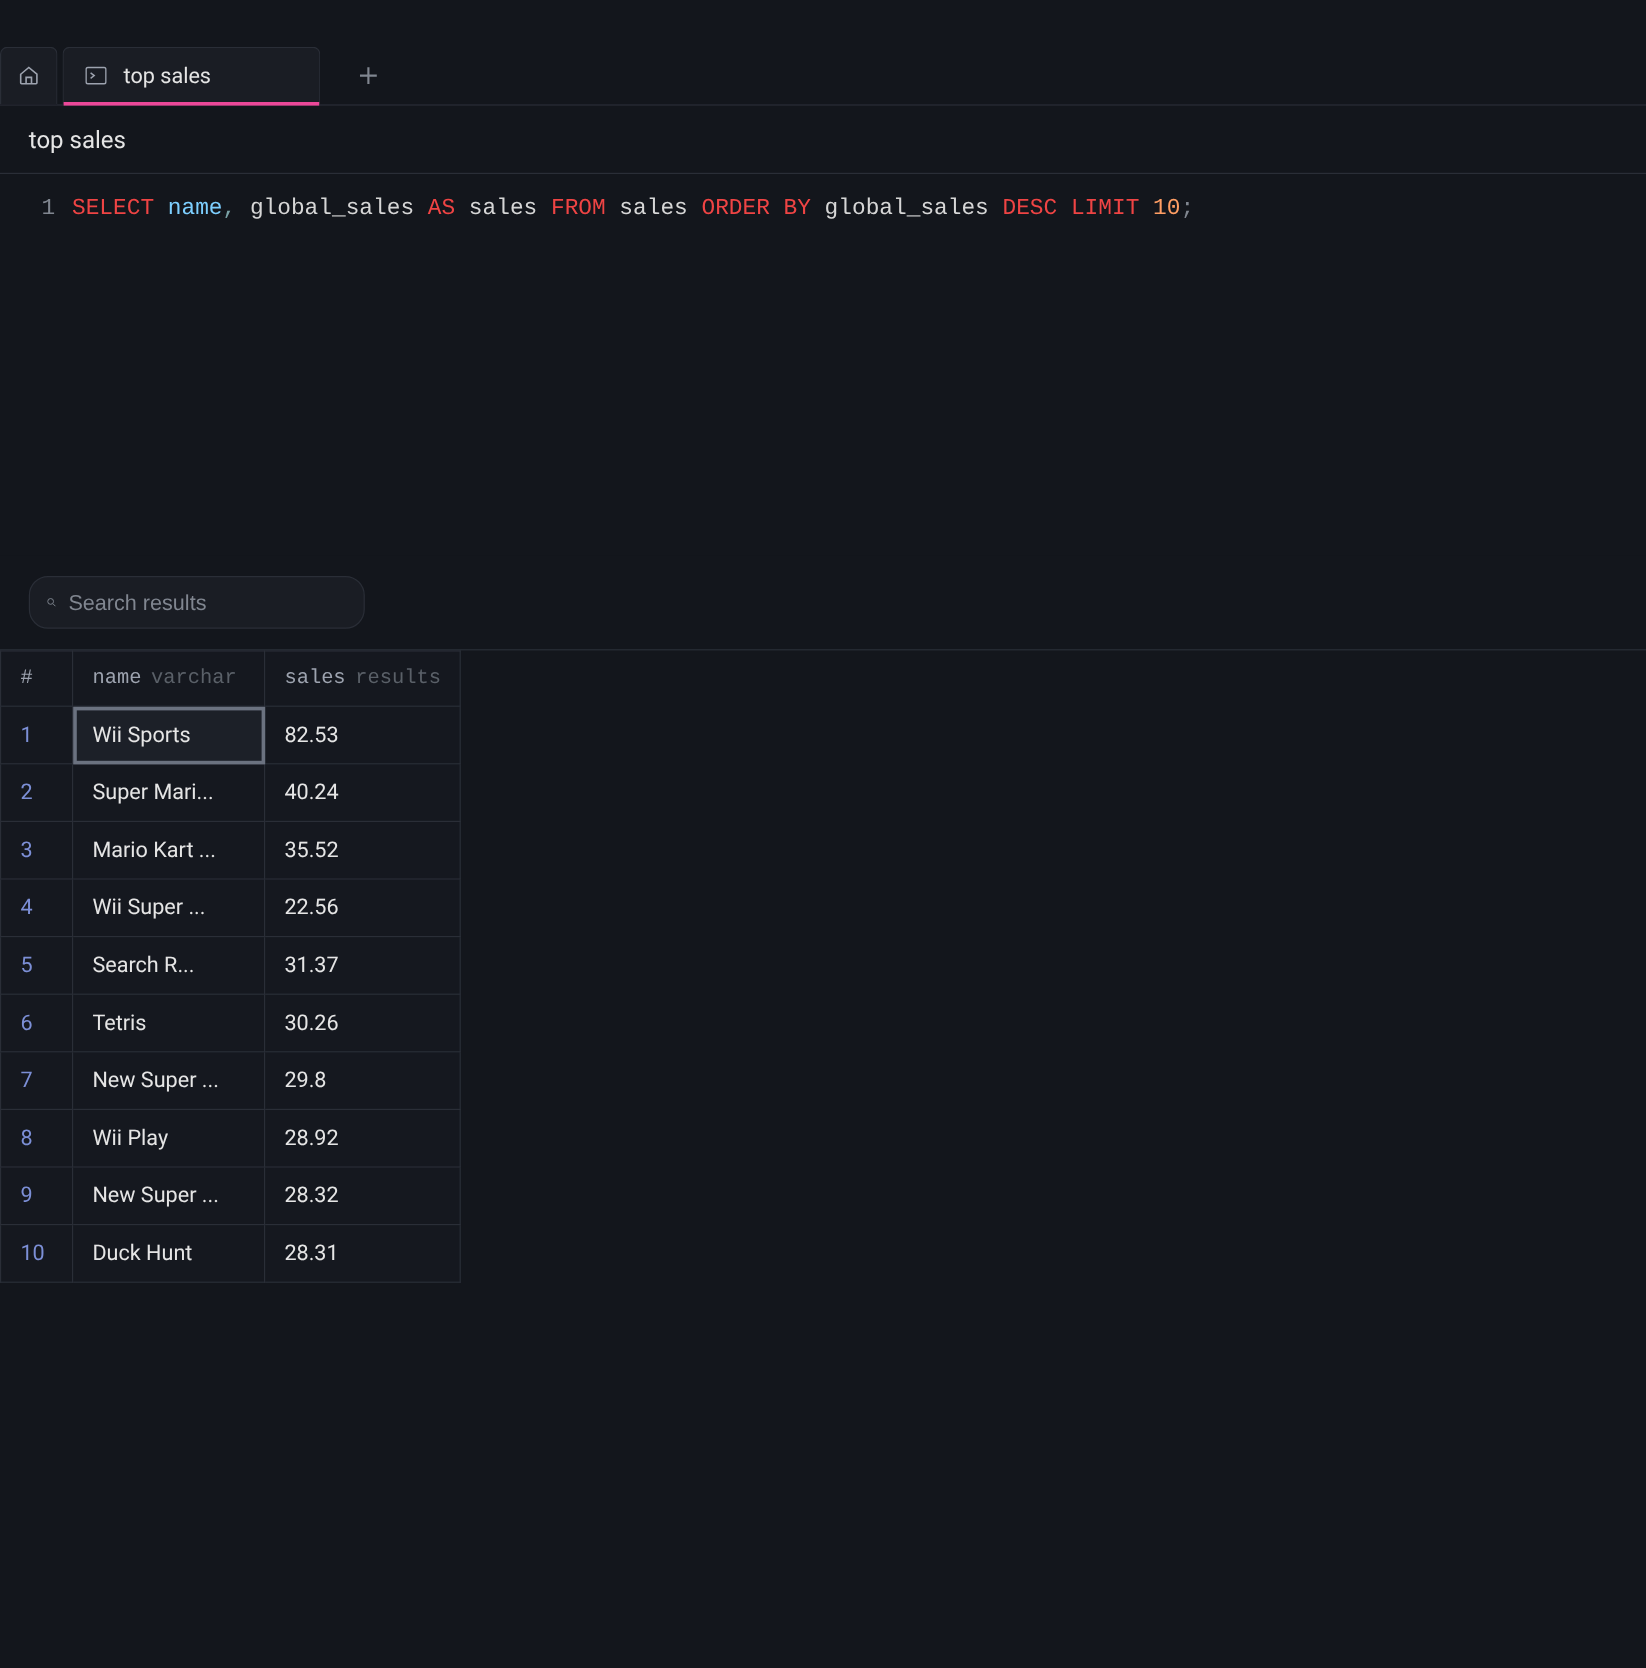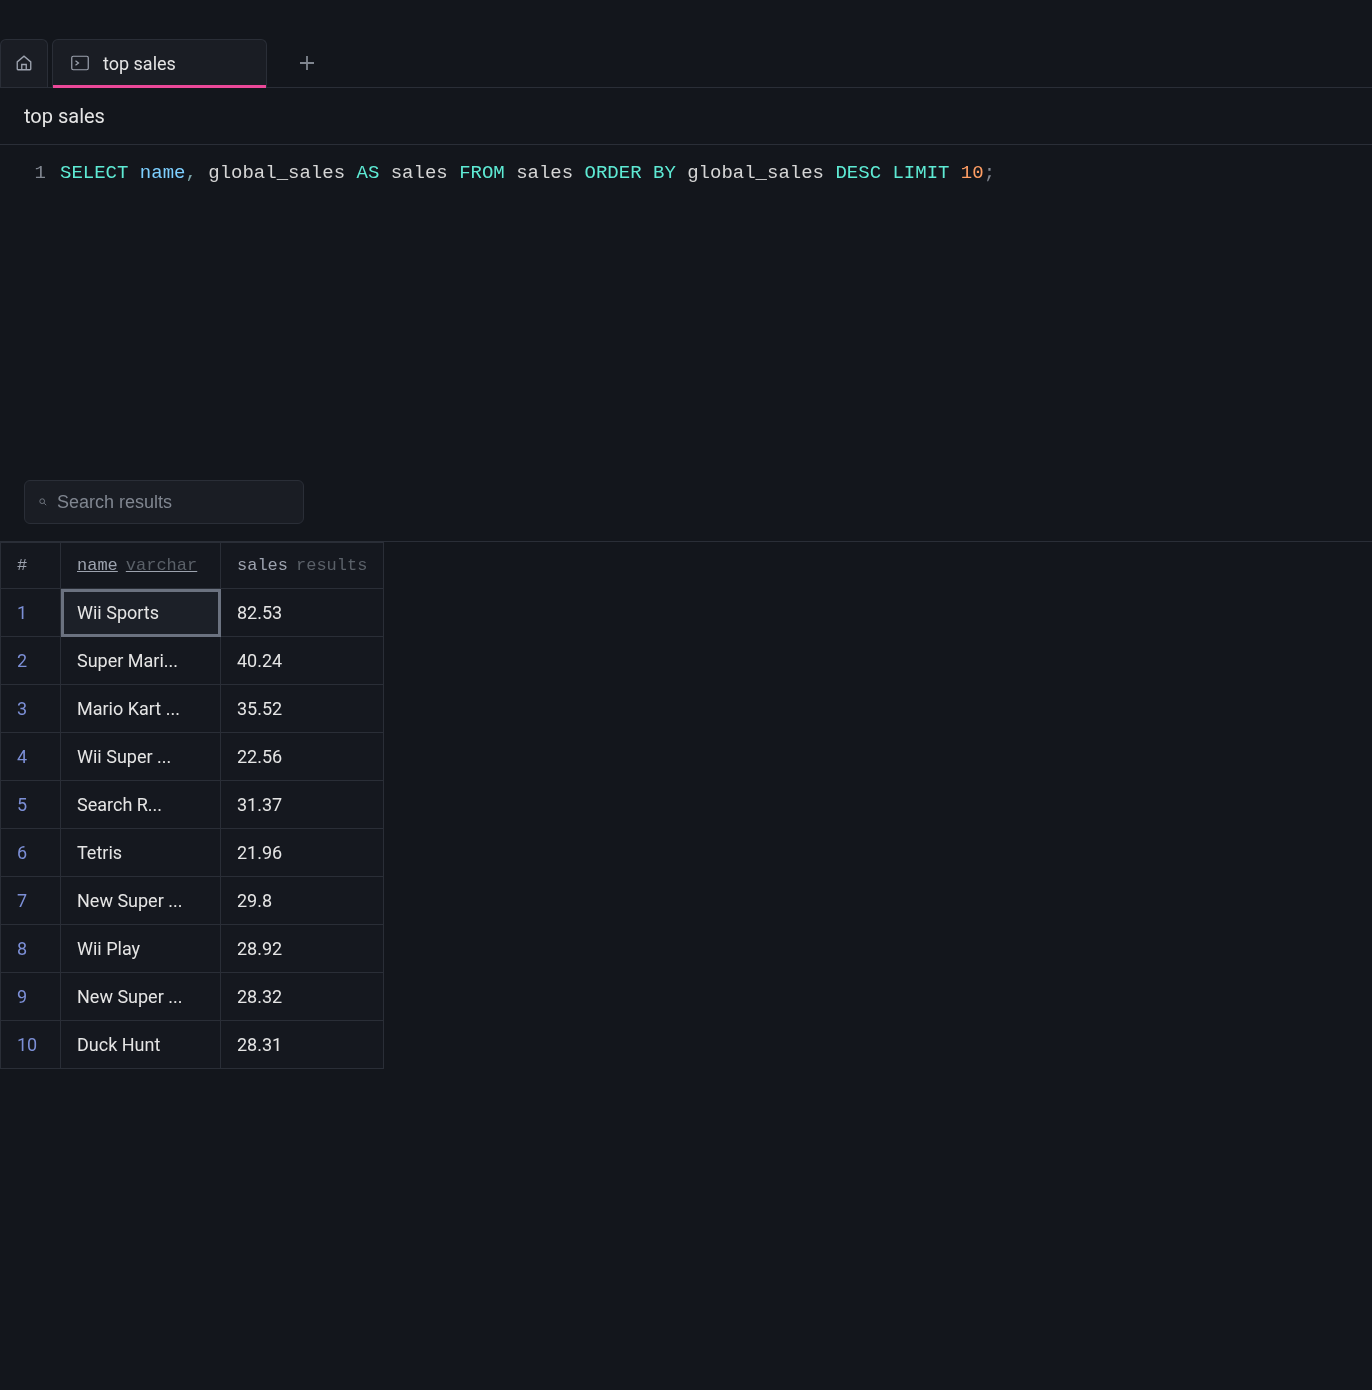--- a/index.html
+++ b/index.html
@@ -124,39 +124,39 @@
     .gutter .line-no {
       line-height: 28px;
     }
     .code {
       flex: 1;
       padding-top: 4px;
       line-height: 28px;
       white-space: pre;
       color: #d6d6d6;
     }
-    .kw { color: #5eead4; }
+    .kw { color: #ef4444; }
     .ident { color: #7dcfff; }
     .punct { color: #7aa2a6; }
     .num { color: #ff9e64; }
     .semi { color: #808690; }
     
     
     .results-toolbar {
       padding: 17px 24px;
       display: flex;
       align-items: center;
     }
     .search-box {
       display: flex;
       align-items: center;
       gap: 10px;
       background-color: #1a1d24;
       border: 1px solid #2a2e37;
-      border-radius: 6px;
+      border-radius: 16px;
       padding: 8px 14px;
       width: 280px;
       height: 44px;
     }
     .search-icon {
       width: 16px;
       height: 16px;
       stroke: #808690;
       stroke-width: 2;
       fill: none;
@@ -206,21 +206,21 @@
       color: #5a6068;
       font-family: "SFMono-Regular", Consolas, "Liberation Mono", Menlo, monospace;
       font-size: 17px;
       padding-left: 16px;
     }
     td.idx {
       color: #7c8fd6;
       font-size: 18px;
       background-color: #15181f;
     }
-    .col-name { width: 160px; text-decoration: underline; }
+    .col-name { width: 160px; }
     .col-sales { width: 160px; }
     td.cell {
       color: #e5e5e5;
       white-space: nowrap;
       overflow: hidden;
       text-overflow: ellipsis;
       max-width: 160px;
       margin-left: 40px;
     }
     td.cell.selected {
@@ -305,21 +305,21 @@
           <td class="cell">22.56</td>
         </tr>
         <tr>
           <td class="idx">5</td>
           <td class="cell">Search R...</td>
           <td class="cell">31.37</td>
         </tr>
         <tr>
           <td class="idx">6</td>
           <td class="cell">Tetris</td>
-          <td class="cell">21.96</td>
+          <td class="cell">30.26</td>
         </tr>
         <tr>
           <td class="idx">7</td>
           <td class="cell">New Super ...</td>
           <td class="cell">29.8</td>
         </tr>
         <tr>
           <td class="idx">8</td>
           <td class="cell">Wii Play</td>
           <td class="cell">28.92</td>

